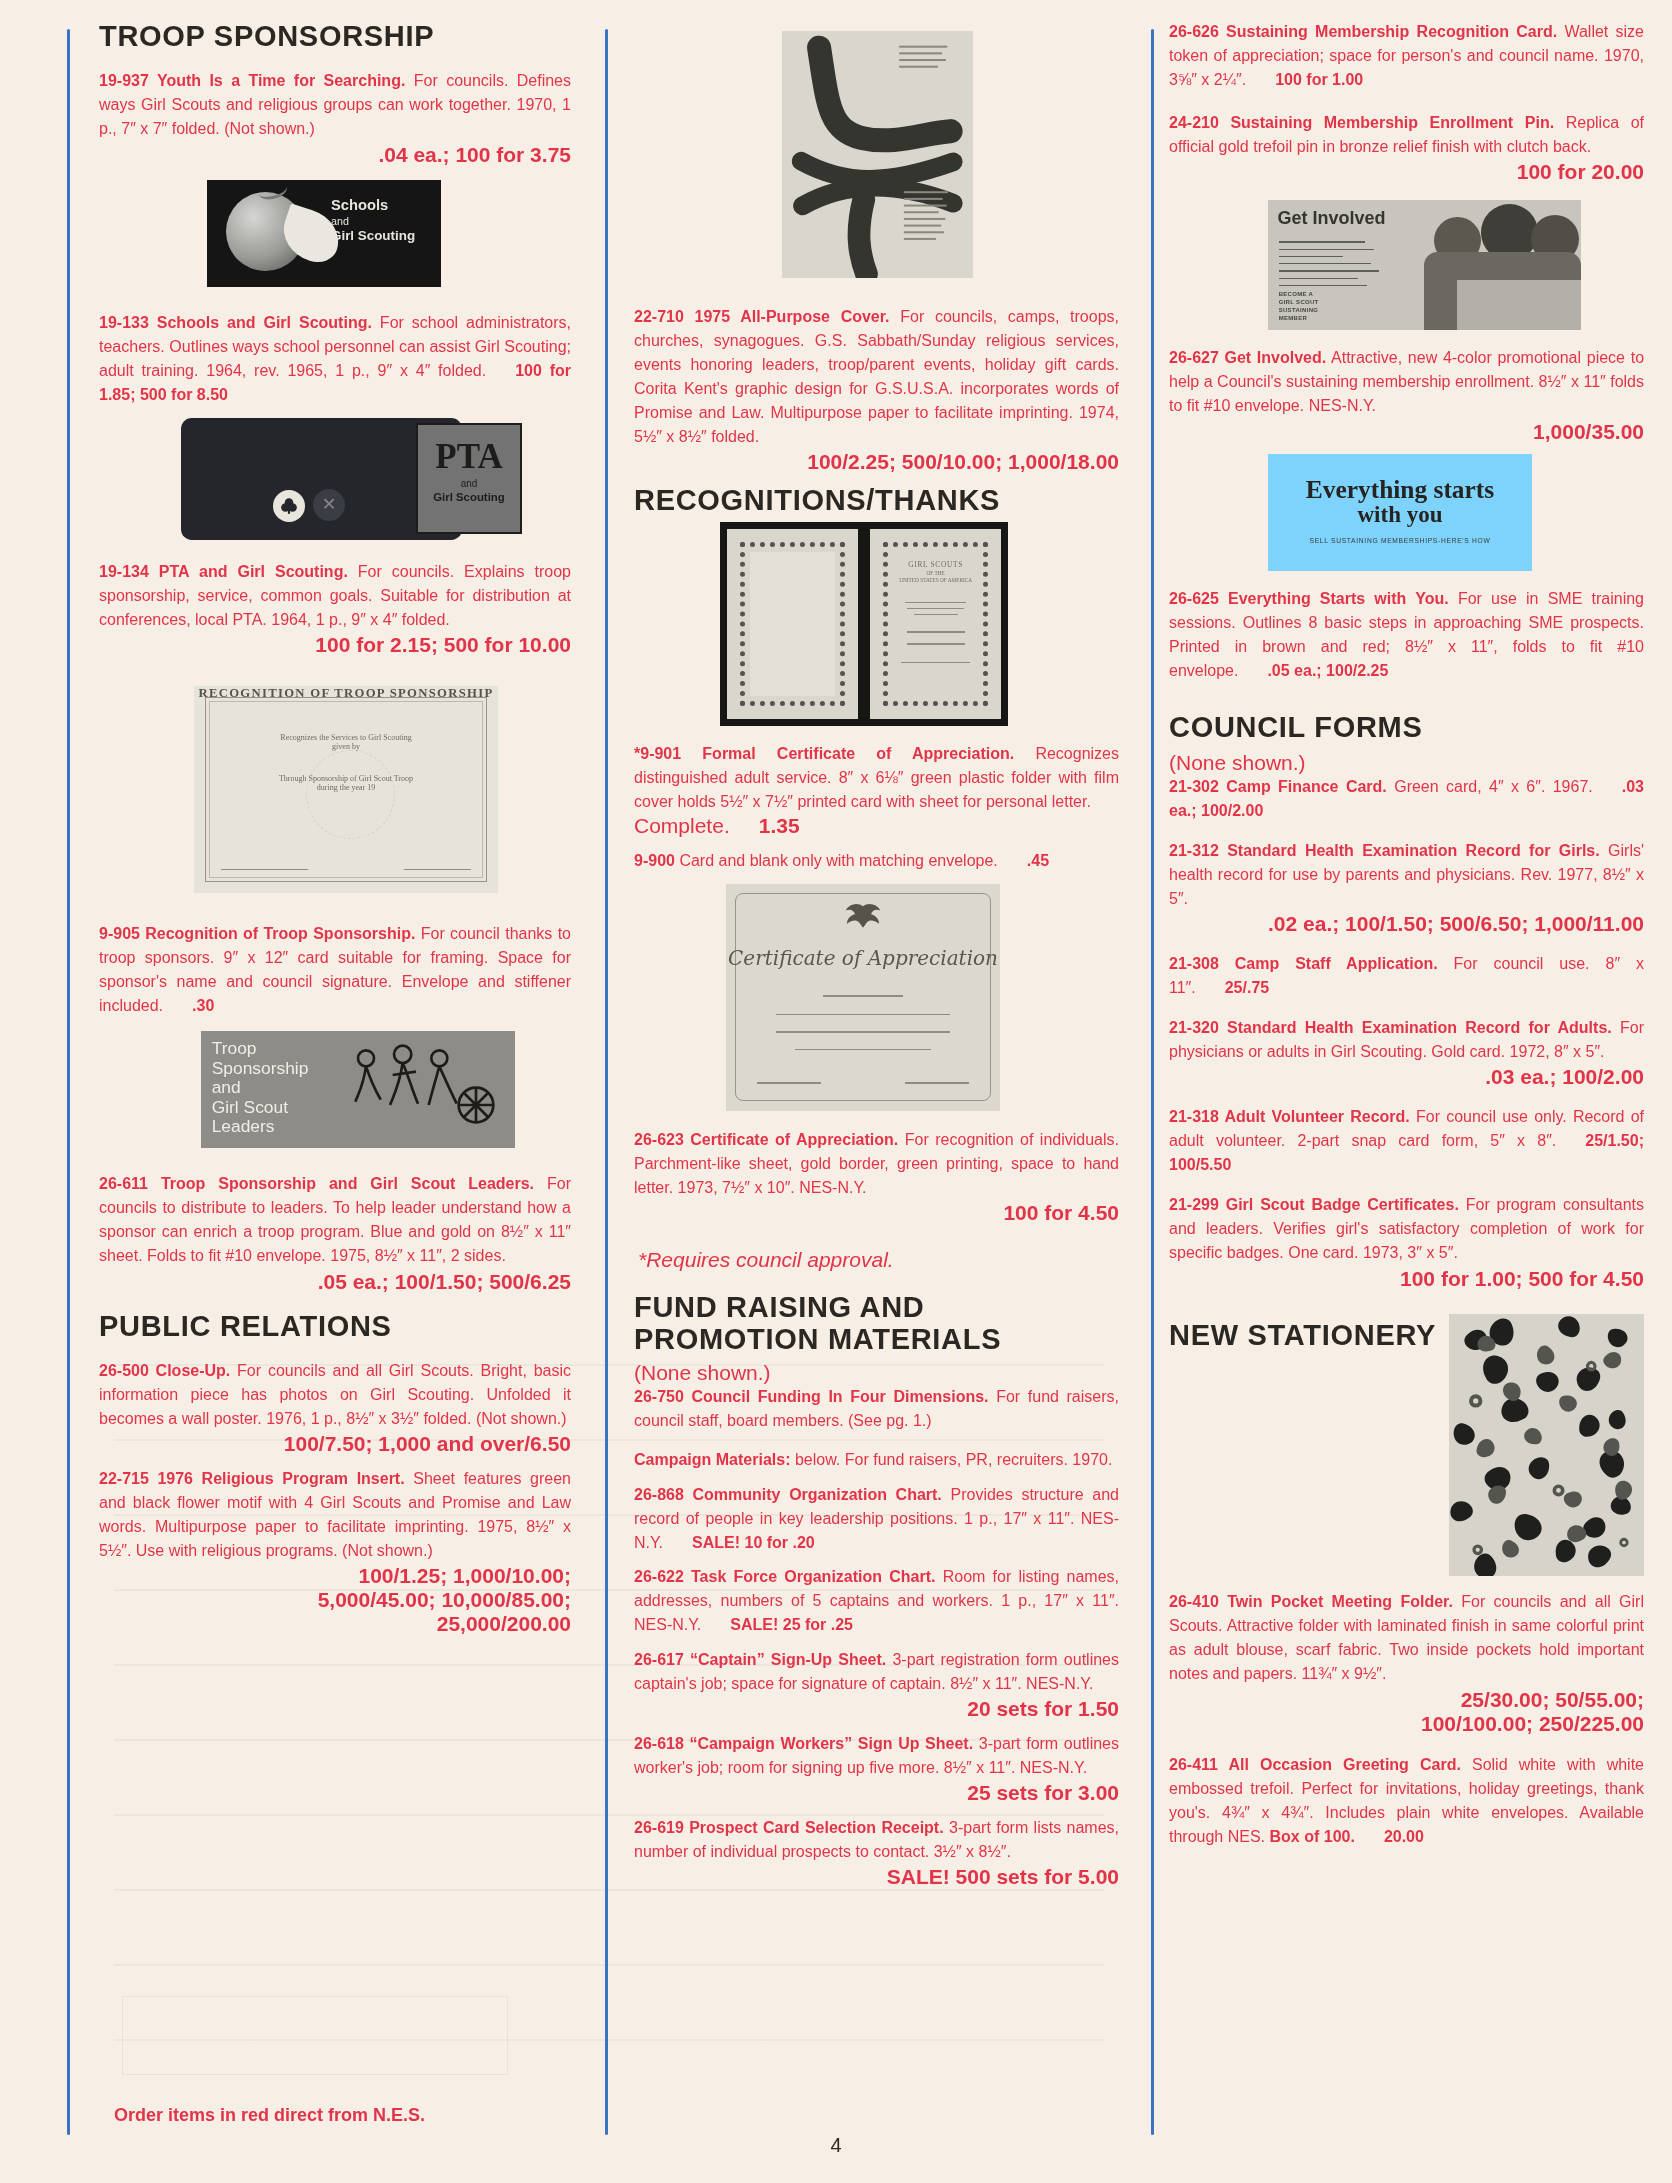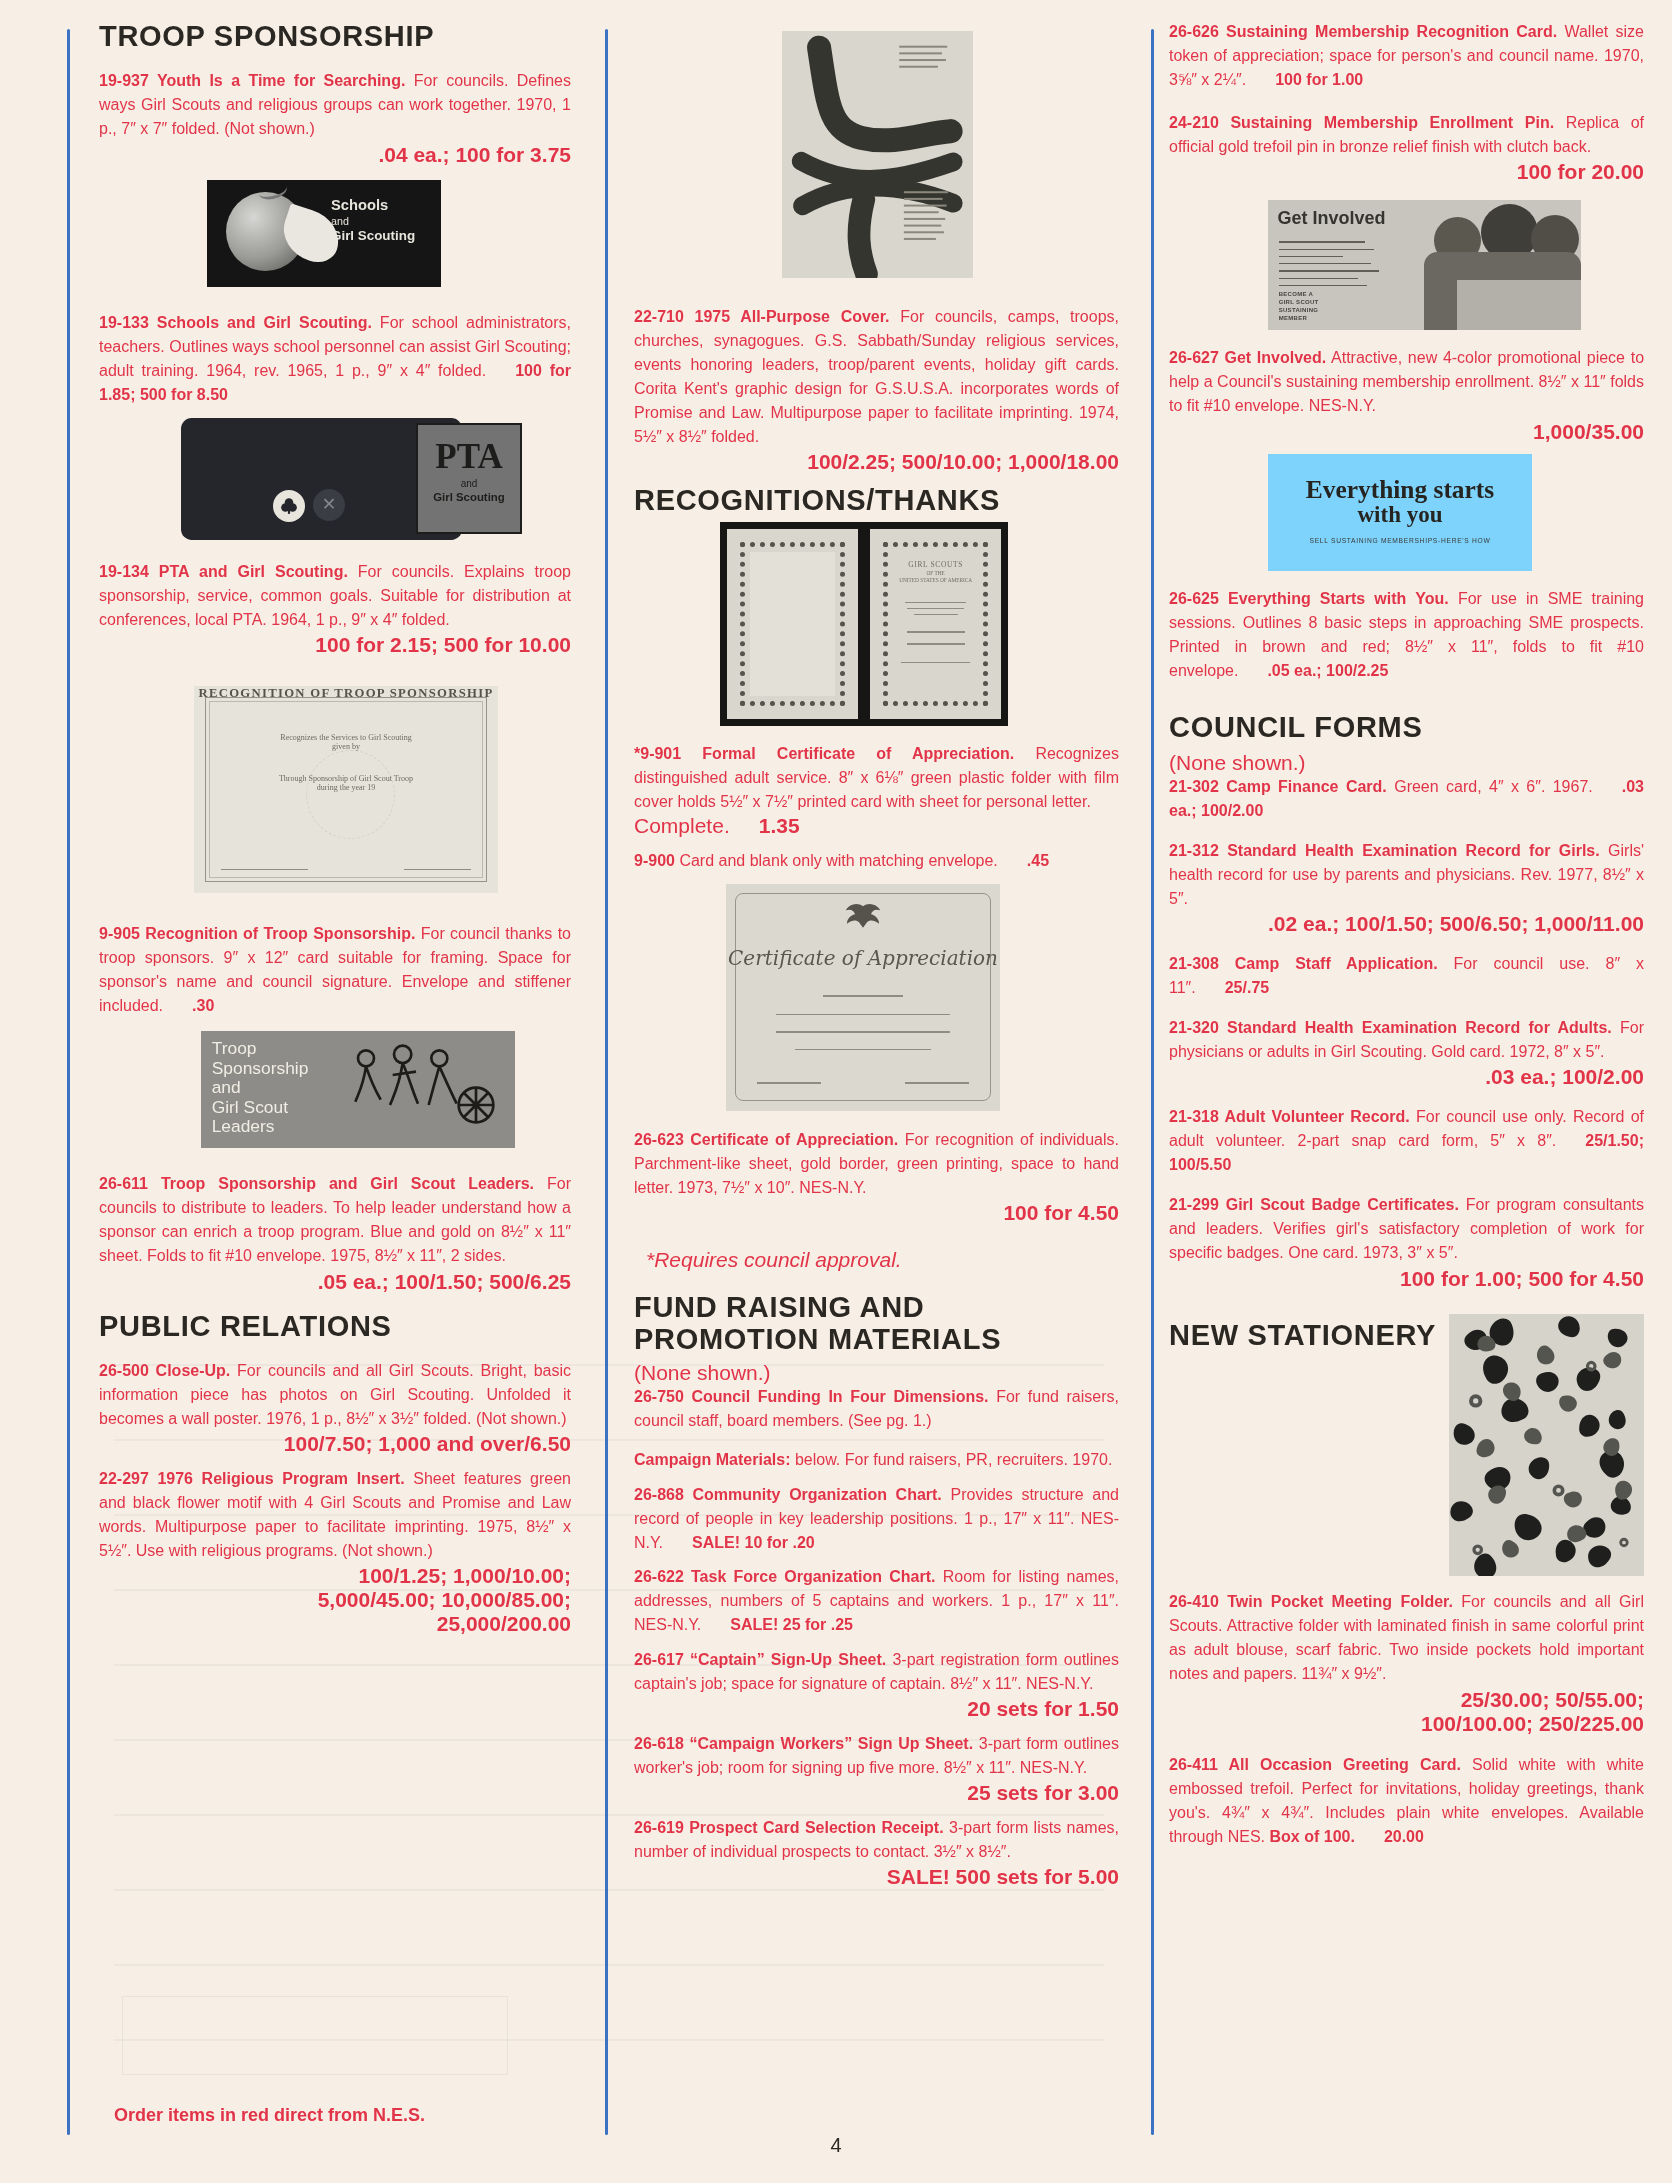--- a/index.html
+++ b/index.html
@@ -21,21 +21,21 @@
   .h1 {
     font-weight:bold; color:#2b2823; font-size:29px; letter-spacing:0.7px;
     line-height:1.1; margin:0 0 16px 0; white-space:pre-line;
   }
   .item { margin:0 0 10.7px 0; }
   .item p.body { margin:0; font-size:16px; line-height:24px; text-align:justify; }
   .lead { font-weight:bold; }
   .price-line { font-weight:bold; font-size:21px; line-height:24px; text-align:right; white-space:pre-line; margin-top:1.3px; }
   .price-inline { font-weight:bold; margin-left:29px; }
   .plain { font-size:21px; line-height:24px; margin:0; }
-  .note-italic { font-style:italic; font-size:21px; line-height:24px; margin:23px 0 20px 12px; }
+  .note-italic { font-style:italic; font-size:21px; line-height:24px; margin:23px 0 20px 4px; }
 
   
   .img { position:relative; }
 
   .apple { width:234px; height:107px; background:#151515; margin:13.4px 0 24px 108px; display:flex; }
   .apple .fruit-zone { position:relative; width:124px; height:100%; }
   .apple .fruit { position:absolute; left:19px; top:12px; width:79px; height:79px; border-radius:50%;
     background:radial-gradient(circle at 35% 32%, #d6d6d4, #9a9a96 55%, #595955 95%); }
   .apple .slice { position:absolute; left:75px; top:31px; width:58px; height:49px;
     background:#e9e7df; border-radius:8% 95% 60% 95%; transform:rotate(18deg); }
@@ -231,21 +231,21 @@
   </div>
 
   <div class="h1" style="margin-top:17.4px">PUBLIC RELATIONS</div>
 
   <div class="item">
     <p class="body"><strong class="lead">26-500 Close-Up.</strong> <span>For councils and all Girl Scouts. Bright, basic information piece has photos on Girl Scouting. Unfolded it becomes a wall poster. 1976, 1 p., 8½″ x 3½″ folded. (Not shown.)</span></p>
     <div class="price-line">100/7.50; 1,000 and over/6.50</div>
   </div>
 
   <div class="item">
-    <p class="body"><strong class="lead">22-297 1976 Religious Program Insert.</strong> <span>Sheet features green and black flower motif with 4 Girl Scouts and Promise and Law words. Multipurpose paper to facilitate imprinting. 1975, 8½″ x 5½″. Use with religious programs. (Not shown.)</span></p>
+    <p class="body"><strong class="lead">22-715 1976 Religious Program Insert.</strong> <span>Sheet features green and black flower motif with 4 Girl Scouts and Promise and Law words. Multipurpose paper to facilitate imprinting. 1975, 8½″ x 5½″. Use with religious programs. (Not shown.)</span></p>
     <div class="price-line">100/1.25; 1,000/10.00;
 5,000/45.00; 10,000/85.00;
 25,000/200.00</div>
   </div>
 </div>
 
 <div class="col" id="col2">
 
   <div class="img corita">
     <svg width="191" height="247" viewBox="0 0 285 370">

